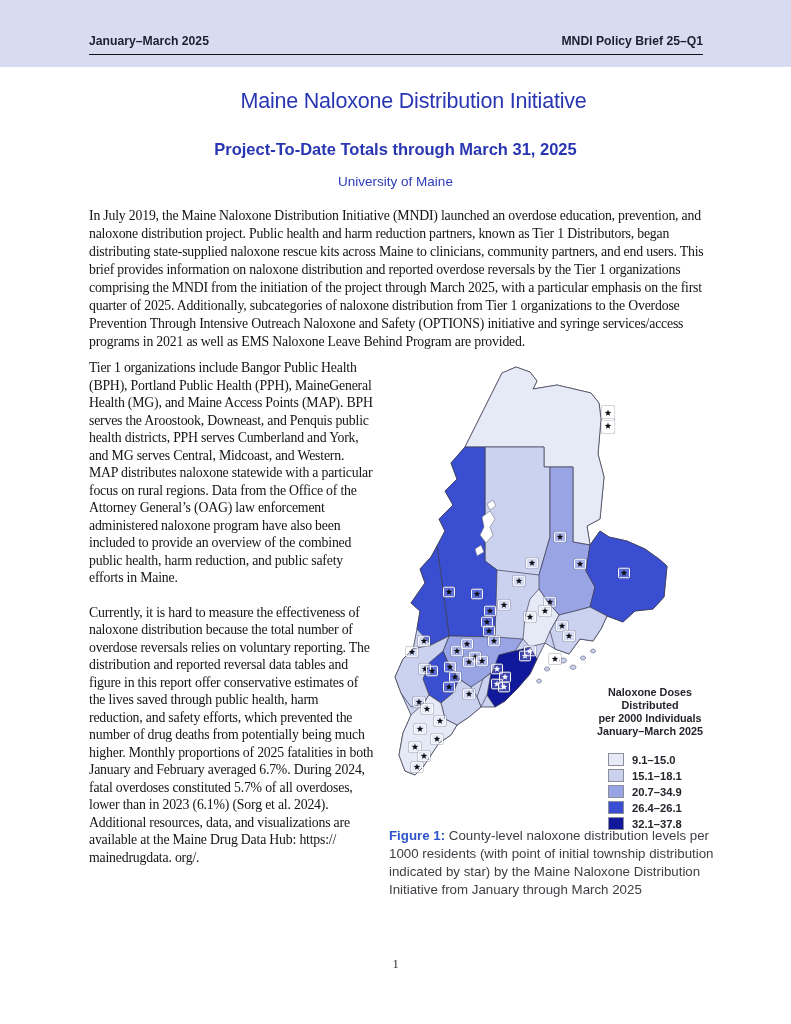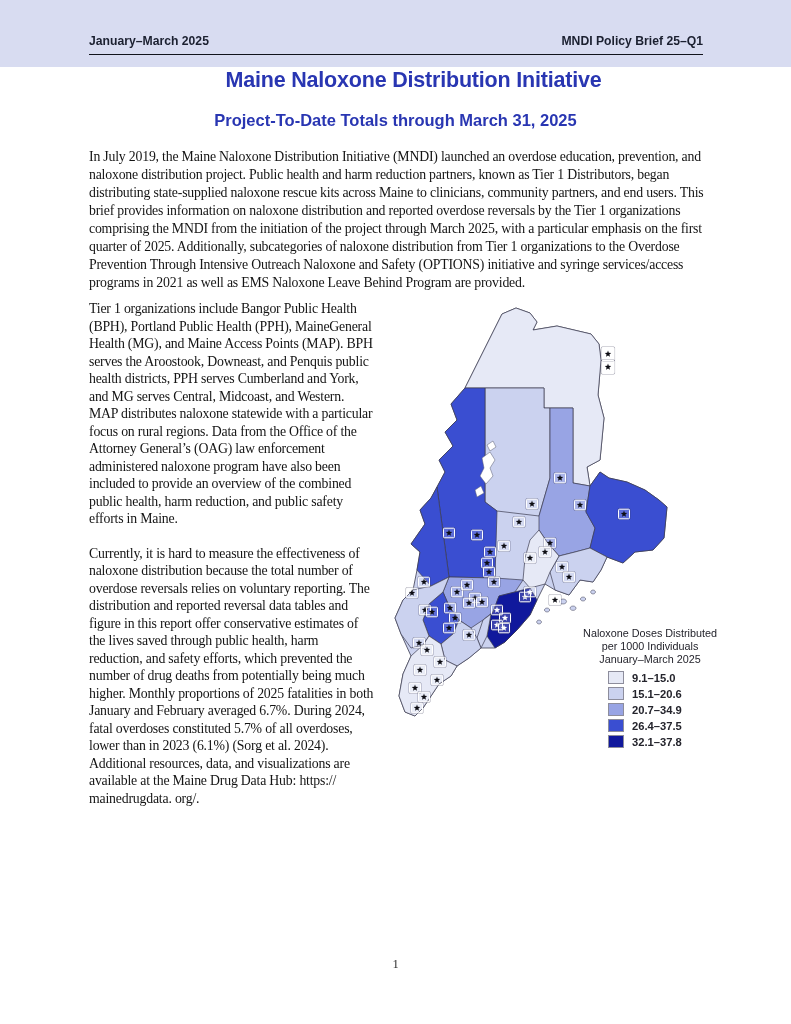--- a/index.html
+++ b/index.html
@@ -13,25 +13,25 @@
     padding:34px 88px 0 89px;
   }
   .header-row{
     display:flex;justify-content:space-between;align-items:baseline;
     font-family:"Liberation Sans", sans-serif;
     font-size:12.2px;color:#1b2030;font-weight:bold;letter-spacing:0;
   }
   .header-rule{border-bottom:1.6px solid #11131c;margin-top:6px;}
   .title-block{text-align:center;font-family:"Liberation Sans", sans-serif;}
   .doc-title{
-    font-size:21.5px;line-height:27px;font-weight:bold;
+    margin-top:21px;font-size:21.5px;line-height:27px;font-weight:normal;
     color:#2936b2;letter-spacing:-0.2px;padding-left:36px;
   }
   .doc-subtitle{
-    margin-top:16px;font-size:16.5px;line-height:21px;font-weight:bold;color:#2936b2;
+    margin-top:24px;font-size:16.5px;line-height:21px;font-weight:bold;color:#2936b2;
   }
   .prepared{
     margin-top:13px;font-size:13.5px;line-height:17px;color:#2d3cb6;
   }
   .intro{
     margin:17px 15px 0 89px;width:616px;
     font-size:13.8px;line-height:18px;letter-spacing:-0.2px;color:#141414;
   }
   .columns{
     display:flex;margin:8px 0 0 89px;width:634px;gap:12px;
@@ -39,22 +39,22 @@
   .left-col{width:286px;font-size:13.8px;line-height:17.5px;letter-spacing:-0.2px;color:#141414;}
   .left-col p{margin:0;}
   .left-col p + p{margin-top:17px;}
   .right-col{width:334px;position:relative;}
   .map-wrap{position:relative;width:334px;height:462px;}
   .map-wrap svg{display:block;}
   .legend{
     position:absolute;right:2px;top:327px;width:138px;
     font-family:"Liberation Sans", sans-serif;
   }
-  .legend-title{font-weight:normal;font-size:10.8px;line-height:13px;text-align:center;color:#24242c;}
-  .legend-rows{margin-top:5px;padding-left:27px;}
+  .legend-title{font-weight:bold;font-size:10.8px;line-height:13px;text-align:center;color:#24242c;}
+  .legend-rows{margin-top:15px;padding-left:27px;}
   .legend-row{display:flex;align-items:center;gap:8px;margin-top:3px;}
   .legend-swatch{width:16px;height:13px;border:1px solid #8d8d9c;box-sizing:border-box;flex:none;}
   .legend-label{font-size:11.2px;font-weight:bold;color:#24242c;white-space:nowrap;}
   .figure-caption{
     margin:6px 0 0 2px;width:330px;
     font-family:"Liberation Sans", sans-serif;
     font-size:13.3px;line-height:18px;color:#3e3e44;
   }
   .figure-label{color:#2f55cb;font-weight:bold;}
   .page-number{
@@ -70,20 +70,21 @@
     <span>January–March 2025</span>
     <span>MNDI Policy Brief 25–Q1</span>
   </div>
   <div class="header-rule"></div>
 </div>
 
 <div class="title-block">
   <div class="doc-title">Maine Naloxone Distribution Initiative</div>
   <div class="doc-subtitle">Project-To-Date Totals through March 31, 2025</div>
   <div class="prepared">
+    <div>University of Maine</div>
   </div>
 </div>
 
 <p class="intro">In July 2019, the Maine Naloxone Distribution Initiative (MNDI) launched an overdose education, prevention, and naloxone distribution project. Public health and harm reduction partners, known as Tier 1 Distributors, began distributing state-supplied naloxone rescue kits across Maine to clinicians, community partners, and end users. This brief provides information on naloxone distribution and reported overdose reversals by the Tier 1 organizations comprising the MNDI from the initiation of the project through March 2025, with a particular emphasis on the first quarter of 2025. Additionally, subcategories of naloxone distribution from Tier 1 organizations to the Overdose Prevention Through Intensive Outreach Naloxone and Safety (OPTIONS) initiative and syringe services/access programs in 2021 as well as EMS Naloxone Leave Behind Program are provided.</p>
 
 <div class="columns">
   <div class="left-col">
     <p>Tier 1 organizations include Bangor Public Health (BPH), Portland Public Health (PPH), MaineGeneral Health (MG), and Maine Access Points (MAP). BPH serves the Aroostook, Downeast, and Penquis public health districts, PPH serves Cumberland and York, and MG serves Central, Midcoast, and Western. MAP distributes naloxone statewide with a particular focus on rural regions. Data from the Office of the Attorney General’s (OAG) law enforcement administered naloxone program have also been included to provide an overview of the combined public health, harm reduction, and public safety efforts in Maine.</p>
     <p>Currently, it is hard to measure the effectiveness of naloxone distribution because the total number of overdose reversals relies on voluntary reporting. The distribution and reported reversal data tables and figure in this report offer conservative estimates of the lives saved through public health, harm reduction, and safety efforts, which prevented the number of drug deaths from potentially being much higher. Monthly proportions of 2025 fatalities in both January and February averaged 6.7%. During 2024, fatal overdoses constituted 5.7% of all overdoses, lower than in 2023 (6.1%) (Sorg et al. 2024). Additional resources, data, and visualizations are available at the Maine Drug Data Hub: https:// mainedrugdata. org/.</p>
   </div>
@@ -348,43 +349,44 @@
           </g>
           <g>
             <rect x="43.9" y="374.59999999999997" width="12.2" height="10.799999999999999" rx="1" fill="none" stroke="rgba(58,60,88,0.6)" stroke-width="0.6"></rect>
             <rect x="44.5" y="375.2" width="11" height="9.6" rx="1" fill="rgba(255,255,255,0.18)" stroke="#ffffff" stroke-width="1"></rect>
             <path d="M50.0,376.6L50.8,378.8L53.2,378.9L51.4,380.4L52.0,382.8L50.0,381.4L48.0,382.8L48.6,380.4L46.8,378.9L49.2,378.8Z" fill="#0c0c12"></path>
           </g>
         </svg>
       <div class="legend">
         <div class="legend-title">
           <div>Naloxone Doses Distributed</div>
-          <div>per 1000 Individuals</div>
+          <div>per 2000 Individuals</div>
           <div>January–March 2025</div>
         </div>
         <div class="legend-rows" id="legend-rows">
             <div class="legend-row">
               <span class="legend-swatch" style="background: rgb(230, 233, 246);"></span>
               <span class="legend-label">9.1–15.0</span>
             </div>
             <div class="legend-row">
               <span class="legend-swatch" style="background: rgb(203, 210, 239);"></span>
-              <span class="legend-label">15.1–20.6</span>
+              <span class="legend-label">15.1–18.1</span>
             </div>
             <div class="legend-row">
               <span class="legend-swatch" style="background: rgb(152, 164, 228);"></span>
               <span class="legend-label">20.7–34.9</span>
             </div>
             <div class="legend-row">
               <span class="legend-swatch" style="background: rgb(58, 78, 209);"></span>
-              <span class="legend-label">26.4–37.5</span>
+              <span class="legend-label">26.4–26.1</span>
             </div>
             <div class="legend-row">
               <span class="legend-swatch" style="background: rgb(16, 24, 156);"></span>
               <span class="legend-label">32.1–37.8</span>
             </div>
           </div>
       </div>
     </div>
+    <p class="figure-caption"><span class="figure-label">Figure 1:</span><span> County-level naloxone distribution levels per 1000 residents (with point of initial township distribution indicated by star) by the Maine Naloxone Distribution Initiative from January through March 2025</span></p>
   </div>
 </div>
 
 <div class="page-number">1</div>
 
 </body></html>

